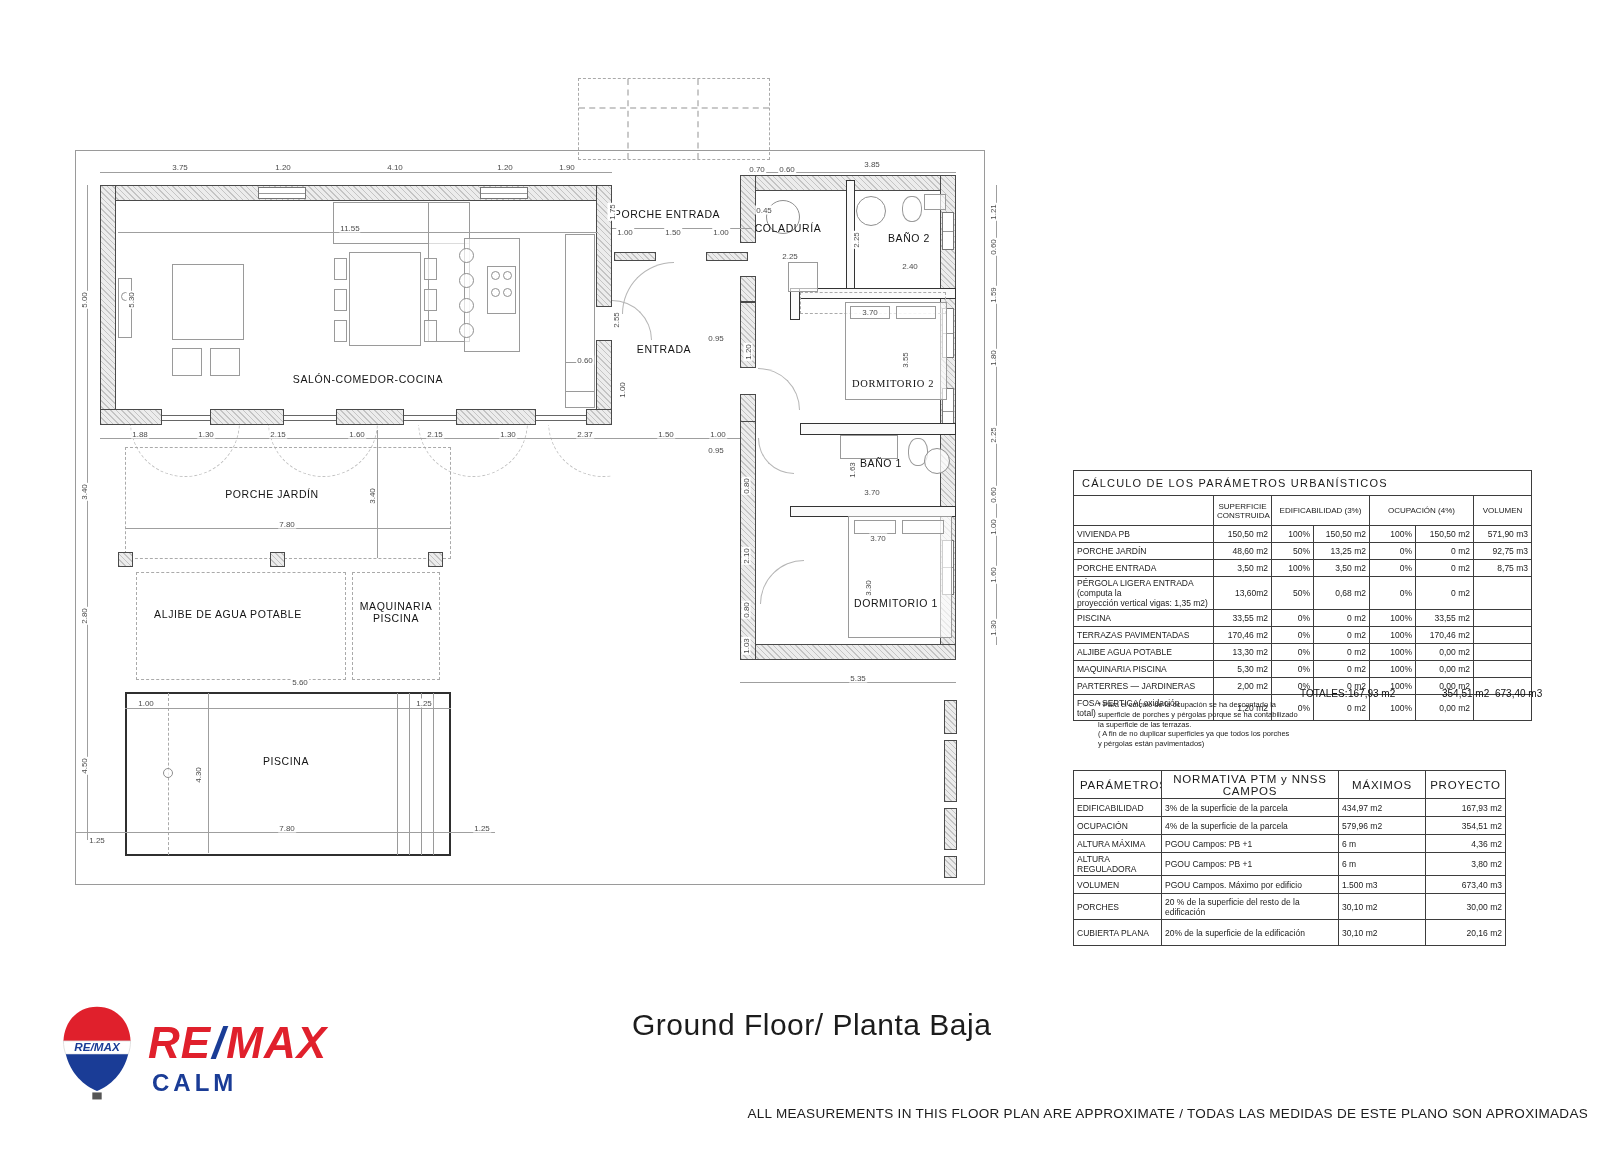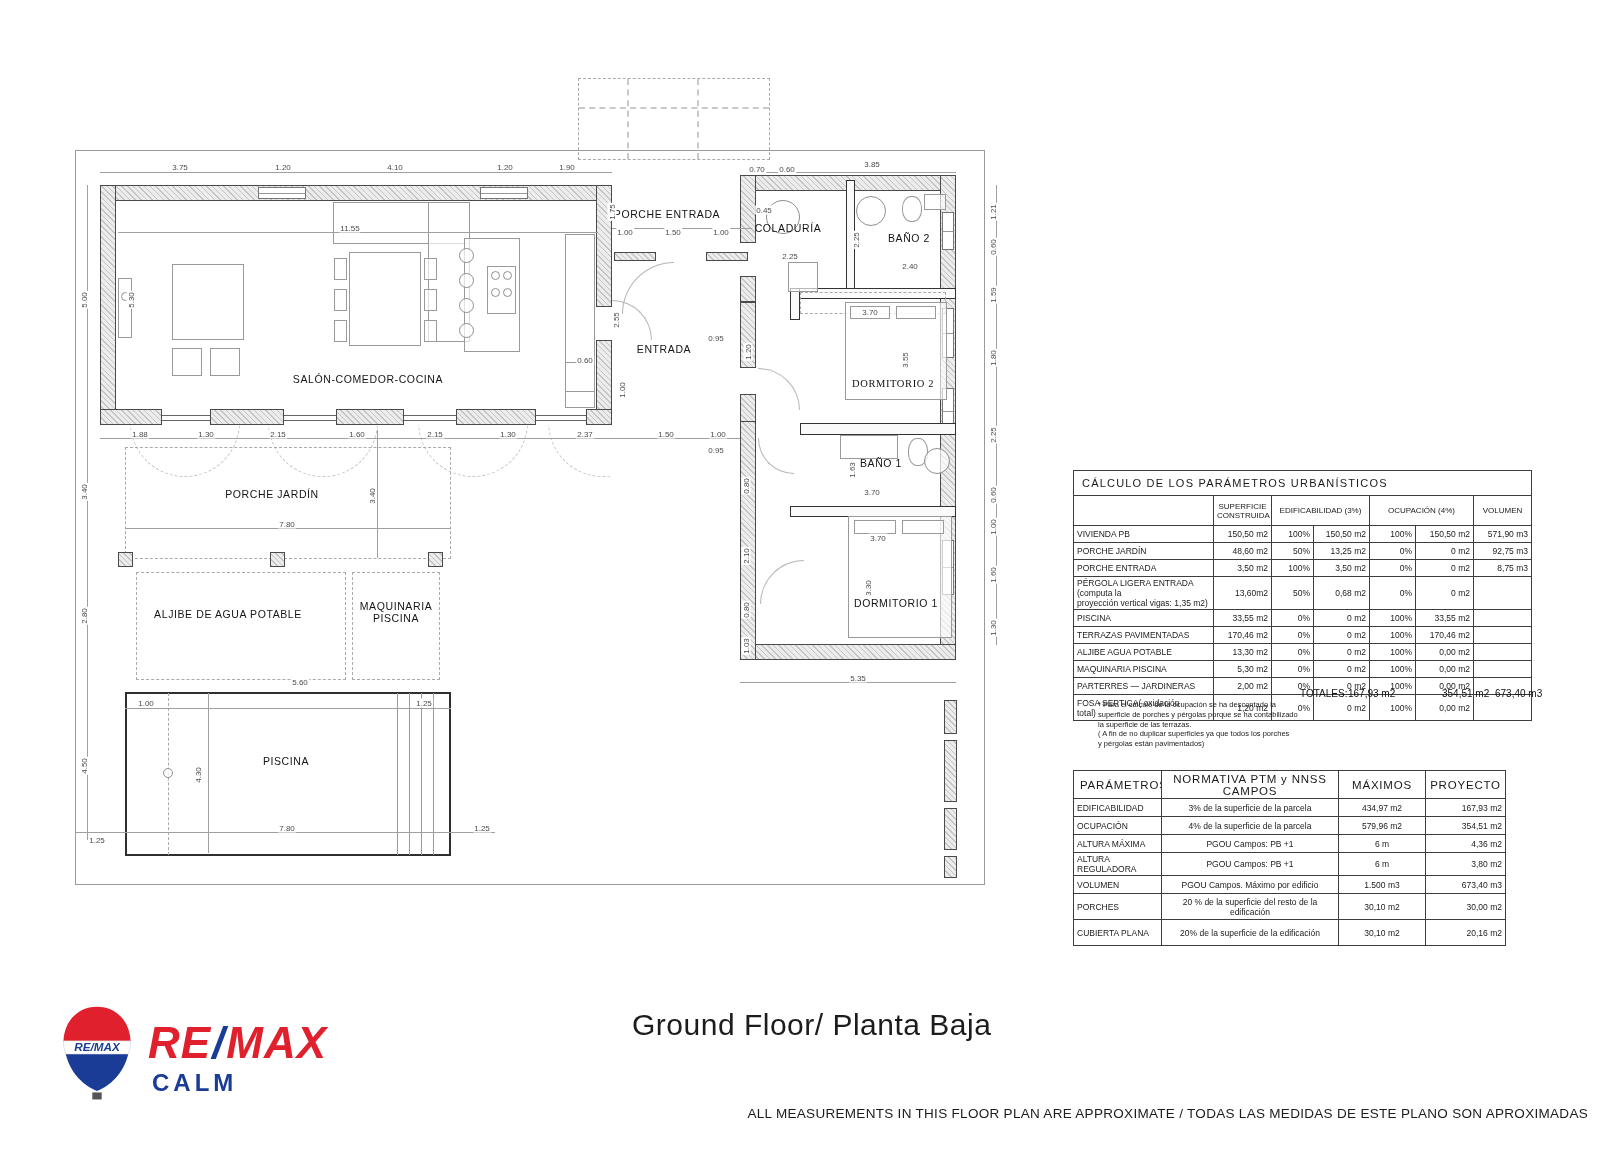--- a/index.html
+++ b/index.html
@@ -39,21 +39,21 @@
     padding:0 1px; white-space:nowrap; }
   .dim.rot { transform:translate(-50%,-50%) rotate(-90deg); }
 
   
   .dwg-table { border-collapse:collapse; table-layout:fixed; font-size:8.5px; color:#1a1a1a; background:#fff; }
   .dwg-table td, .dwg-table th { border:1px solid #3d3d3d; padding:1px 3px; overflow:hidden; vertical-align:middle; }
   .dwg-table .ttl { font-size:11px; letter-spacing:1.2px; text-align:left; padding:6px 8px; font-weight:normal; }
   .dwg-table .hdr { text-align:center; font-size:8px; }
   .lbl { text-align:left; white-space:pre-line; }
   .num { text-align:right; }
-  .ctr { text-align:center; }
+  .ctr { text-align:left; }
   #calc-table td { height:17px; }
   #resumen-table { font-size:8.5px; }
   #resumen-table .hdr2 { font-size:11.5px; letter-spacing:.8px; text-align:center; font-weight:normal; }
   #resumen-table td { height:18px; }
   .small-note { position:absolute; font-size:7.5px; line-height:1.3; color:#222; white-space:pre-line; }
   .tot { position:absolute; font-size:10px; color:#111; white-space:nowrap; }
 
   
   .main-title { position:absolute; font-size:30px; color:#1c1c1c; font-weight:normal; letter-spacing:.5px; }
   .disclaimer { position:absolute; font-size:13.5px; color:#1c1c1c; letter-spacing:.3px; white-space:nowrap; }

